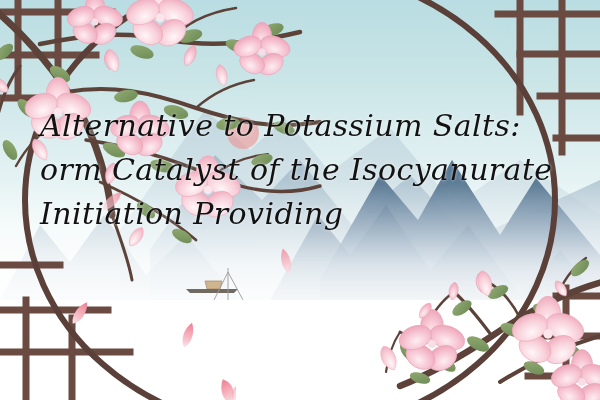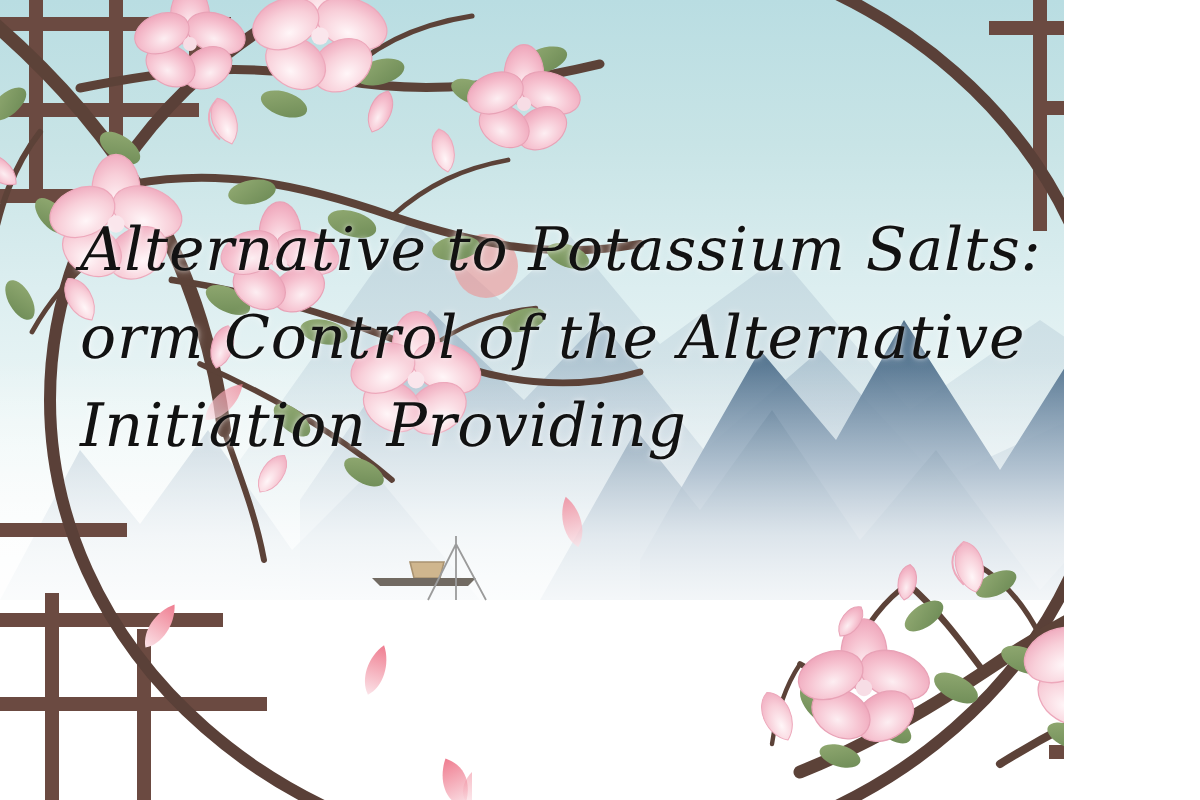--- a/index.html
+++ b/index.html
@@ -1,17 +1,17 @@
 <!DOCTYPE html>
 <html><head>
 <meta charset="utf-8">
 <style>
   html,body{margin:0;padding:0;}
   body{width:600px;height:400px;overflow:hidden;font-family:"DejaVu Sans",sans-serif;}
-  #card{position:relative;width:532px;height:400px;overflow:hidden;background:#14b8a6;}
+  #card{position:relative;width:600px;height:400px;overflow:hidden;background:#14b8a6;}
   #bg-sky{position:absolute;inset:0;background:linear-gradient(to bottom,#b9dde2 0%,#c8e4e6 18%,#dceef0 36%,#eef7f7 55%,#f8fbfb 70%,#fdfdfd 82%,#ffffff 100%);}
   .layer{position:absolute;inset:0;}
   svg.layer{display:block;width:600px;height:400px;}
   #title-block{position:absolute;left:40px;top:104px;width:520px;z-index:40;}
   .tline{font-family:"DejaVu Serif",serif;font-style:italic;font-size:30px;line-height:44px;color:#121212;white-space:nowrap;letter-spacing:0.4px;text-shadow:0 0 2px rgba(255,255,255,.55),0 0 5px rgba(255,255,255,.45);}
 </style>
 </head>
 <body>
 
 <div id="card">
@@ -339,17 +339,17 @@
       <path d="M228 378 C 220 386, 218 398, 226 404 C 234 396, 236 386, 228 378 Z" transform="rotate(-26 228 390)"></path>
       <path d="M80 300 C 74 308, 74 320, 80 326 C 86 320, 86 308, 80 300 Z" transform="rotate(34 80 313)"></path>
       <path d="M286 248 C 280 256, 280 268, 286 274 C 292 268, 292 256, 286 248 Z" transform="rotate(-14 286 261)" opacity="0.75"></path>
       <path d="M112 188 C 106 196, 106 208, 112 214 C 118 208, 118 196, 112 188 Z" transform="rotate(46 112 201)" opacity="0.7"></path>
       <path d="M236 386 C 230 392, 230 400, 236 404" opacity="0.5"></path>
     </g>
   </svg>
 
   <div id="title-block">
     <div class="tline">Alternative to Potassium Salts:</div>
-    <div class="tline">orm Control of the Alternative</div>
+    <div class="tline">orm Catalyst of the Isocyanurate</div>
     <div class="tline">Initiation Providing</div>
   </div>
 
 </div>
 
 </body></html>

